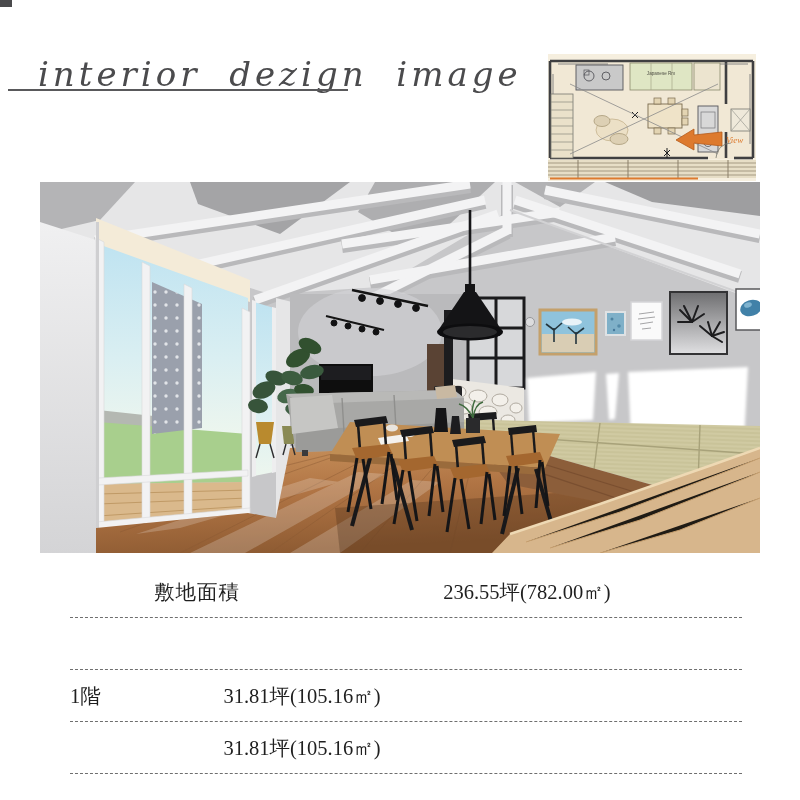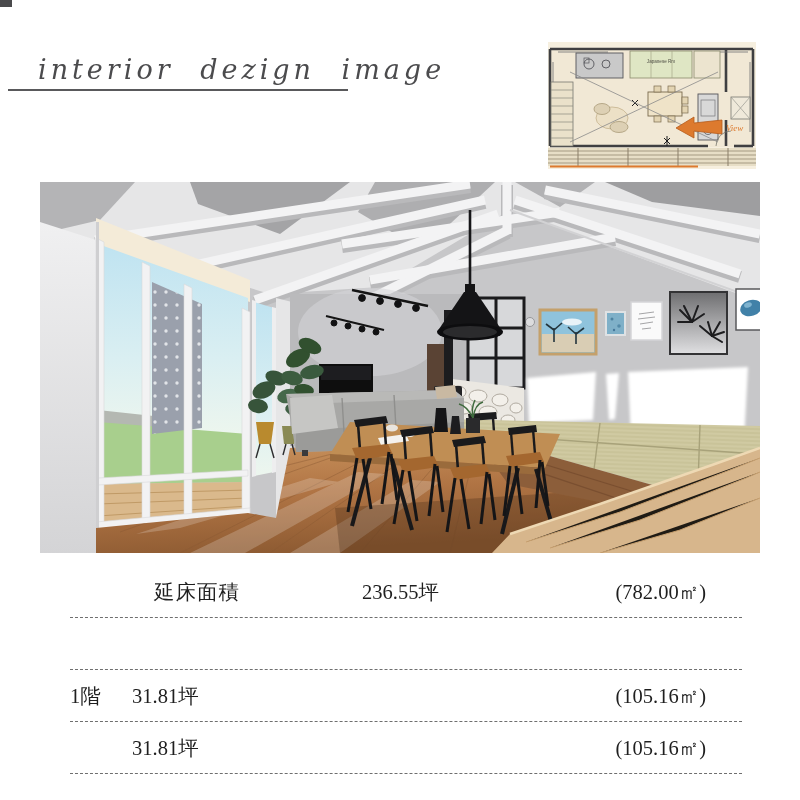--- a/index.html
+++ b/index.html
@@ -1,35 +1,35 @@
 <!DOCTYPE html>
 <html><head>
 <meta charset="utf-8">
 <style>
   html,body{margin:0;padding:0;background:#ffffff;}
   .page{position:relative;width:800px;height:800px;background:#ffffff;overflow:hidden;
         font-family:"Liberation Serif","DejaVu Serif",serif;}
   .corner-mark{position:absolute;left:0;top:0;width:12px;height:7px;background:#4a4a4c;}
   
-  .title{position:absolute;left:38px;top:54px;font-style:italic;font-size:27px;
+  .title{position:absolute;left:38px;top:54px;font-style:italic;font-size:34px;
          letter-spacing:4px;word-spacing:14px;color:#4b4b4d;
          font-family:"DejaVu Serif","Liberation Serif",serif;white-space:nowrap;}
   .title-underline{position:absolute;left:8px;top:89px;width:340px;height:2px;background:#59595b;}
   
-  .plan{position:absolute;left:548px;top:42px;width:208px;height:127px;}
+  .plan{position:absolute;left:548px;top:54px;width:208px;height:127px;}
   
   .photo{position:absolute;left:40px;top:182px;width:720px;height:371px;}
   
   .area-table{position:absolute;left:70px;top:566px;width:672px;color:#1f1f1f;}
   .arow{display:flex;align-items:center;height:51px;border-bottom:1.5px dashed #6f6f6f;
         font-size:20.5px;}
   .c-label{width:230px;padding-left:84px;box-sizing:border-box;letter-spacing:1px;white-space:pre;}
   .c-floor{width:62px;}
-  .c-tsubo{width:158px;font-variant-numeric:tabular-nums;}
-  .c-sqm{flex:1;text-align:right;padding-right:36px;}
+  .c-tsubo{width:158px;text-align:right;font-variant-numeric:tabular-nums;}
+  .c-sqm{flex:1;text-align:left;padding-right:36px;}
   svg{display:block;}
 </style>
 </head>
 <body>
 
 <div class="page">
 
   <div class="corner-mark"></div>
 
   <div class="title">interior dezign image</div>
@@ -551,21 +551,21 @@
           <polyline points="486,360 580,330 690,288 720,276"></polyline>
           <polyline points="510,366 600,338 706,296 720,290"></polyline>
           <polyline points="560,371 640,348 720,316"></polyline>
         </g>
       </g>
     </svg>
   </div>
 
   <div class="area-table">
     <div class="arow">
-      <span class="c-label">延床面積</span>
+      <span class="c-label">敷地面積</span>
       <span class="c-floor"></span>
       <span class="c-tsubo">236.55坪</span>
       <span class="c-sqm">(782.00㎡)</span>
     </div>
     <div class="arow">
       <span class="c-floor"></span>
     </div>
     <div class="arow">
       <span class="c-floor">1階</span>
       <span class="c-tsubo">31.81坪</span>

